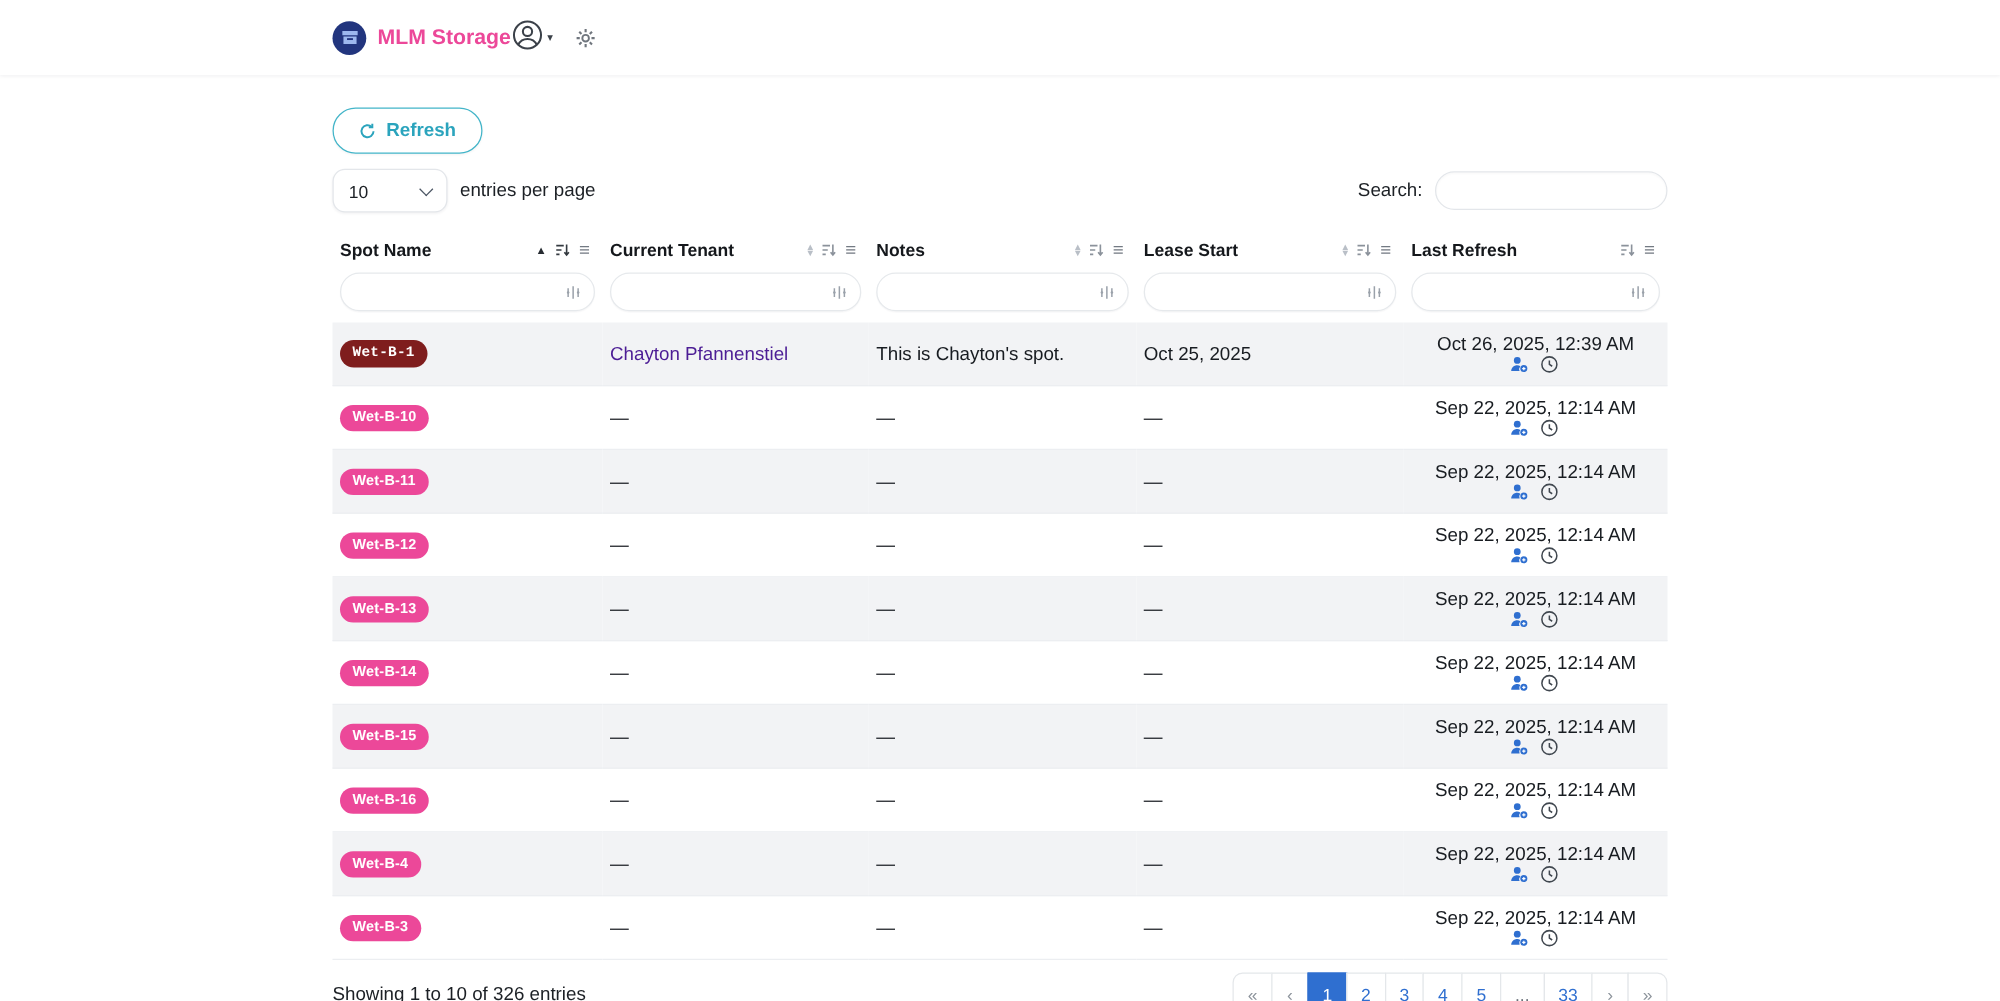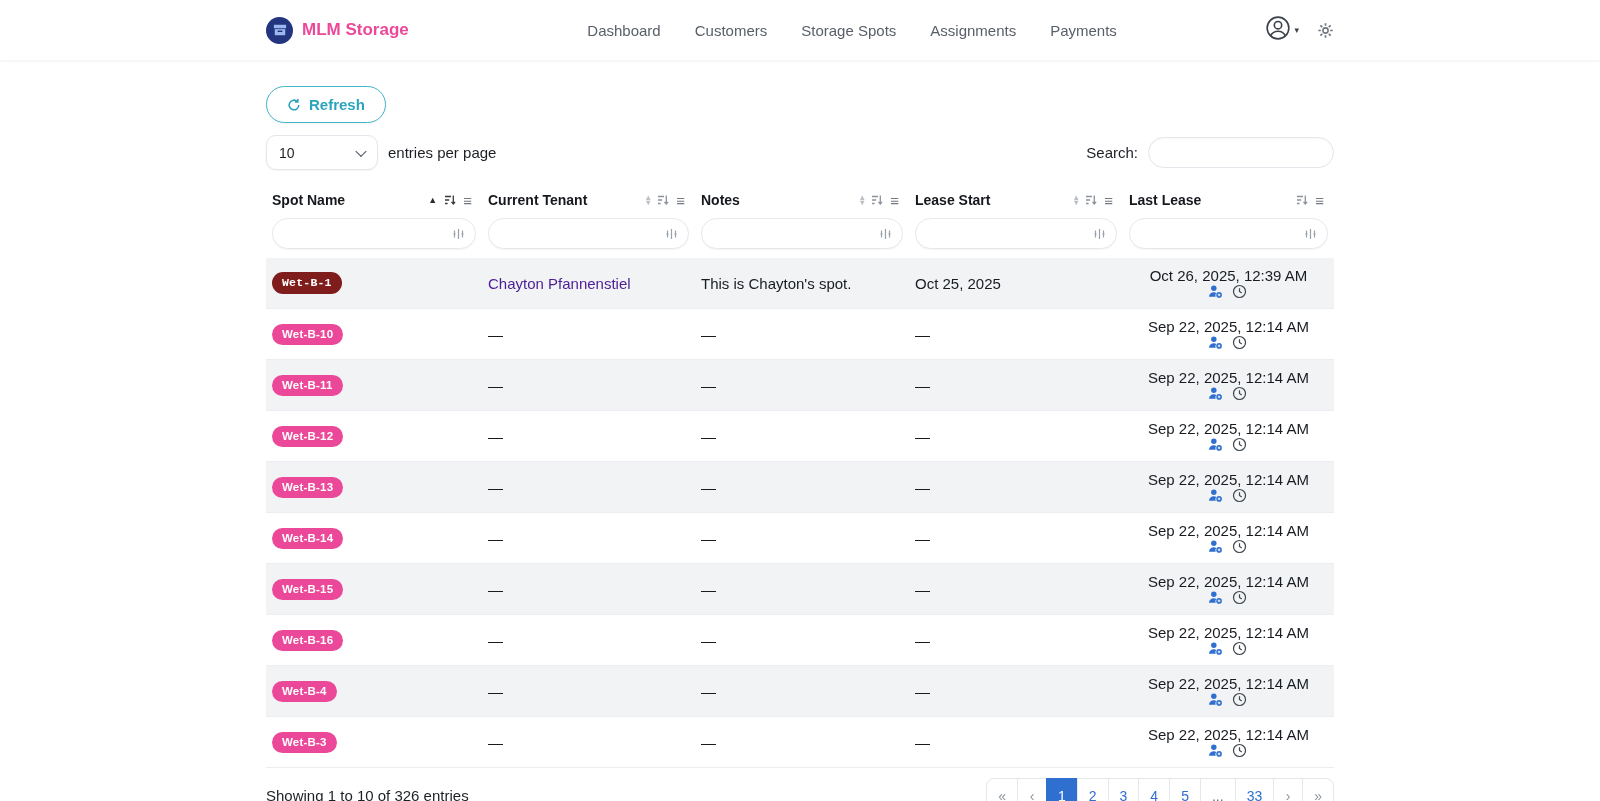--- a/index.html
+++ b/index.html
@@ -22,21 +22,21 @@
   
   .container { width:1068px; margin:0 auto; }
   .page-head { display:flex; justify-content:space-between; align-items:center; margin-top:26px; }
   h1 { font-size:29px; font-weight:500; color:#1c2025; line-height:1.1; letter-spacing:.2px; }
   .refresh-btn { display:flex; align-items:center; gap:8px; background:#fff; border:1px solid #43b5c9;
     color:#2ba4bd; font-weight:700; font-size:15px; padding:9px 20px; border-radius:999px; cursor:pointer;
     box-shadow:0 1px 2px rgba(0,0,0,.05); font-family:inherit; }
 
   .controls { display:flex; align-items:center; margin-top:12px; gap:10px; }
   .select-wrap { position:relative; }
-  .select-wrap select { appearance:none; -webkit-appearance:none; width:112px; height:35px; border:1px solid #e3e6ea;
+  .select-wrap select { appearance:none; -webkit-appearance:none; width:92px; height:35px; border:1px solid #e3e6ea;
     border-radius:10px; padding:0 28px 0 12px; font-size:14px; color:#1c2025; background:#fff; cursor:pointer;
     box-shadow:0 1px 2px rgba(16,24,40,.05); font-family:inherit; }
   .select-wrap::after { content:""; position:absolute; right:13px; top:50%; width:7px; height:7px;
     border-right:1.6px solid #4b5563; border-bottom:1.6px solid #4b5563; transform:translateY(-70%) rotate(45deg); pointer-events:none; }
   .entries-label, .search-label, .summary { font-size:15px; color:#1c2025; }
   .spacer { flex:1; }
   .search-input { width:186px; height:31px; border:1px solid #e3e6ea; border-radius:999px; padding:0 14px;
     font-size:14px; outline:none; background:#fff; box-shadow:inset 0 1px 2px rgba(16,24,40,.03); font-family:inherit; }
 
   
@@ -83,27 +83,20 @@
   <div class="nav-inner">
     <div class="brand">
       <span class="brand-badge">
         <svg width="14" height="14" viewBox="0 0 16 16">
             <path fill="#9db8ee" d="M1 2h14v4H1z"></path>
             <path fill="#9db8ee" d="M2 7h12v7H2z"></path>
             <rect x="5.3" y="8.6" width="5.4" height="1.7" fill="#22357e"></rect>
           </svg>
       </span>
       <span class="brand-text">MLM Storage</span>
-    </div>
-    <div class="nav-links">
-      <a class="nav-link">Dashboard</a>
-      <a class="nav-link">Customers</a>
-      <a class="nav-link">Storage Spots</a>
-      <a class="nav-link">Assignments</a>
-      <a class="nav-link">Payments</a>
     </div>
     <div class="nav-right">
       <div class="user-menu">
         <span>
           <svg width="26" height="26" viewBox="0 0 24 24" fill="none" stroke="#3b4149" stroke-width="1.5">
               <circle cx="12" cy="12" r="10"></circle>
               <circle cx="12" cy="9.4" r="3.4"></circle>
               <path d="M5 19.4c1.6-3 4-4.4 7-4.4s5.4 1.4 7 4.4"></path>
             </svg>
         </span>
@@ -202,21 +195,21 @@
                 </span>
             <svg width="12" height="12" viewBox="0 0 12 12" fill="none" stroke="#8b929b" stroke-width="1.3">
                   <path d="M1 2.5h6M1 6h4.2M1 9.5h2.6M9.3 1.5v8.3M7.5 7.8l1.8 2.2 1.8-2.2"></path>
                 </svg>
             <span class="menu-ico">≡</span>
           </span>
         </div>
           </th>
         <th>
             <div class="th-inner">
-          <span class="th-label">Last Lease</span>
+          <span class="th-label">Last Refresh</span>
           <span class="th-icons">
             <svg width="12" height="12" viewBox="0 0 12 12" fill="none" stroke="#8b929b" stroke-width="1.3">
                   <path d="M1 2.5h6M1 6h4.2M1 9.5h2.6M9.3 1.5v8.3M7.5 7.8l1.8 2.2 1.8-2.2"></path>
                 </svg>
             <span class="menu-ico">≡</span>
           </span>
         </div>
           </th>
       </tr>
       <tr class="filter-row">

